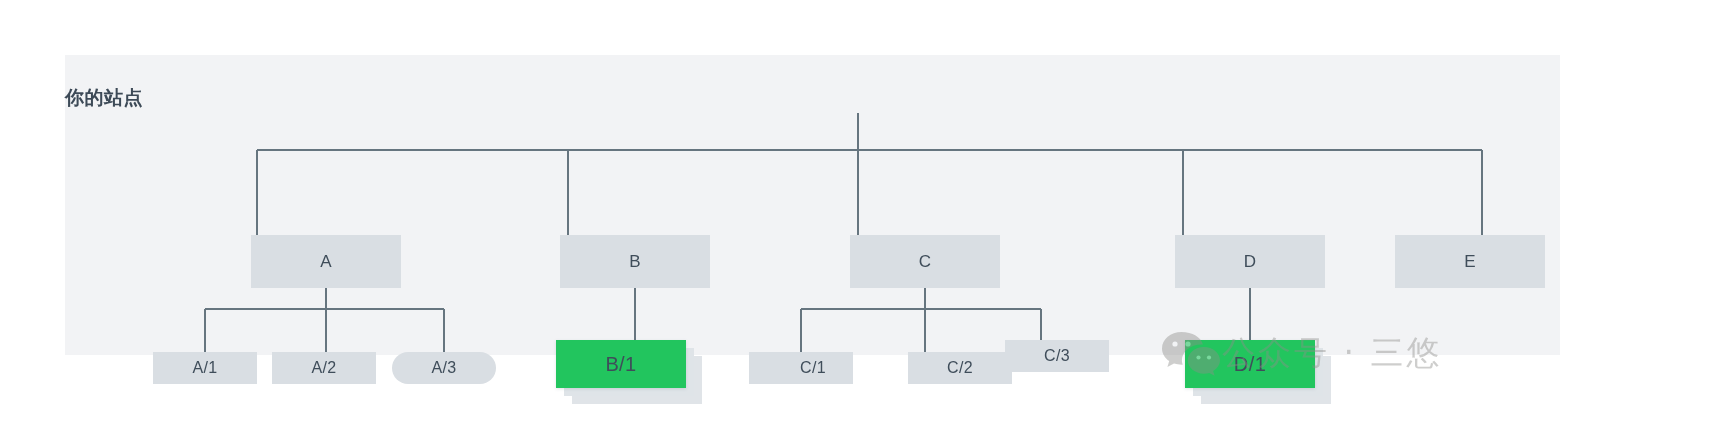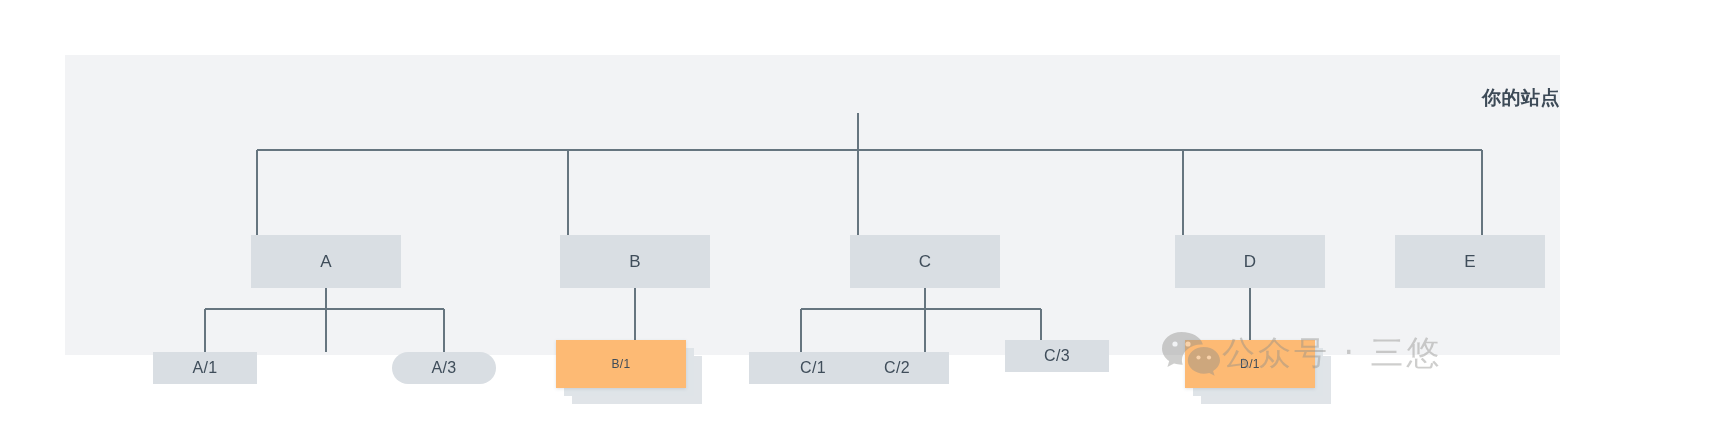--- a/index.html
+++ b/index.html
@@ -40,21 +40,21 @@
     height: 300px;
     overflow: visible;
   }
 
   
   .root-label {
     position: absolute;
     left: 0;
     top: 30px;
     width: 1495px;
-    text-align: right;
+    text-align: left;
     font-size: 19px;
     font-weight: bold;
     color: #3d4a57;
     letter-spacing: 0.5px;
     white-space: nowrap;
   }
 
   
   .node {
     position: absolute;
@@ -88,26 +88,26 @@
   .stack .sheet.s2 {
     background: #e0e4e8;
   }
   .stack .sheet.s1 {
     background: #dfe4e8;
   }
   .stack .face {
     position: absolute;
     left: 0;
     top: 0;
-    background: #fdba74;
+    background: #22c55e;
     color: #3f4d5a;
     display: flex;
     align-items: center;
     justify-content: center;
-    font-size: 12px;
+    font-size: 20px;
     letter-spacing: 0.4px;
     box-sizing: border-box;
     box-shadow: 0 1px 3px rgba(90, 105, 120, 0.18);
   }
 
   
   #watermark {
     position: absolute;
     left: 1095px;
     top: 275px;
@@ -166,28 +166,29 @@
     </svg>
 
     <div class="root-label">你的站点</div>
 
   <div class="node level1" style="left: 186px; top: 180px; width: 150px;">A</div>
       <div class="node level1" style="left: 495px; top: 180px; width: 150px;">B</div>
       <div class="node level1" style="left: 785px; top: 180px; width: 150px;">C</div>
       <div class="node level1" style="left: 1110px; top: 180px; width: 150px;">D</div>
       <div class="node level1" style="left: 1330px; top: 180px; width: 150px;">E</div>
       <div class="node level2" style="left: 88px; top: 297px; width: 104px;">A/1</div>
+      <div class="node level2" style="left: 207px; top: 297px; width: 104px;">A/2</div>
       <div class="node level2" style="left: 327px; top: 297px; width: 104px; border-radius: 17px;">A/3</div>
       <div class="stack" style="left: 491px; top: 285px; width: 146px; height: 64px;">
         <div class="sheet s2" style="left: 16px; top: 16px; width: 130px; height: 48px;"></div>
         <div class="sheet s1" style="left: 8px; top: 8px; width: 130px; height: 48px;"></div>
         <div class="face" style="width: 130px; height: 48px;">B/1</div>
       </div>
       <div class="node level2" style="left: 684px; top: 297px; width: 104px; padding-left: 24px;">C/1</div>
-      <div class="node level2" style="left: 780px; top: 297px; width: 104px;">C/2</div>
+      <div class="node level2" style="left: 843px; top: 297px; width: 104px;">C/2</div>
       <div class="node level2" style="left: 924px; top: 285px; width: 104px; margin-left: 16px;">C/3</div>
       <div class="stack" style="left: 1120px; top: 285px; width: 166px; height: 64px;">
         <div class="sheet s2" style="left: 16px; top: 16px; width: 130px; height: 48px;"></div>
         <div class="sheet s1" style="left: 8px; top: 8px; width: 130px; height: 48px;"></div>
         <div class="face" style="width: 130px; height: 48px;">D/1</div>
       </div>
     </div>
 
 <div id="watermark">
     <div class="wm-logo">

